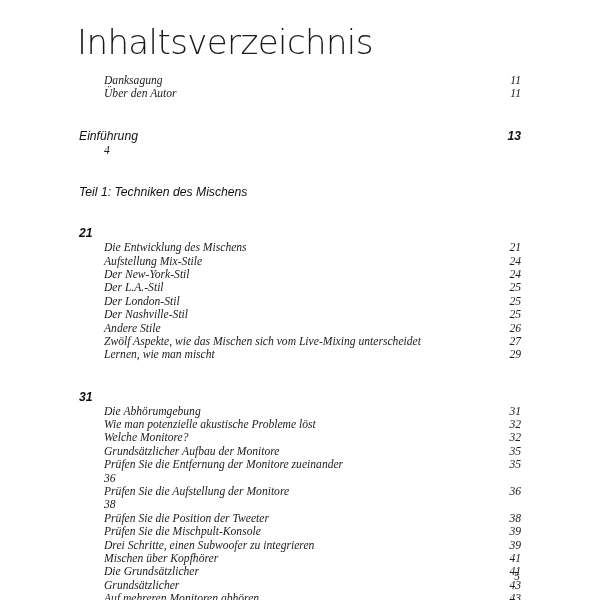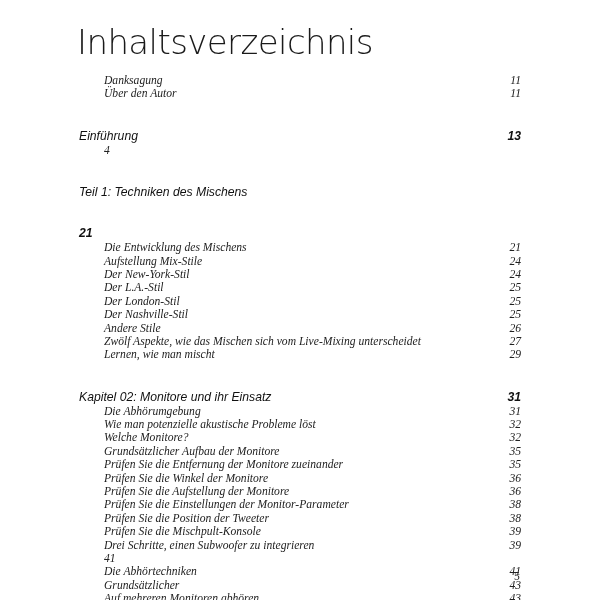--- a/index.html
+++ b/index.html
@@ -100,21 +100,20 @@
         <span class="pg">27</span>
       </div>
     <div class="row sub">
         <span>Lernen, wie man mischt</span>
         <span class="pg">29</span>
       </div>
 
     <div class="gap"></div>
 
     <div class="row head">
-      <span>Kapitel 02: Monitore und ihr Einsatz</span>
       <span class="pg">31</span>
     </div>
     <div class="row sub">
         <span>Die Abhörumgebung</span>
         <span class="pg">31</span>
       </div>
     <div class="row sub">
         <span>Wie man potenzielle akustische Probleme löst</span>
         <span class="pg">32</span>
       </div>
@@ -124,48 +123,47 @@
       </div>
     <div class="row sub">
         <span>Grundsätzlicher Aufbau der Monitore</span>
         <span class="pg">35</span>
       </div>
     <div class="row sub">
         <span>Prüfen Sie die Entfernung der Monitore zueinander</span>
         <span class="pg">35</span>
       </div>
     <div class="row sub">
-        <span>Prüfen Sie die Winkel der Monitore</span>
         <span class="pg">36</span>
       </div>
     <div class="row sub">
         <span>Prüfen Sie die Aufstellung der Monitore</span>
         <span class="pg">36</span>
       </div>
     <div class="row sub">
-        <span>Prüfen Sie die Einstellungen der Monitor-Parameter</span>
         <span class="pg">38</span>
       </div>
     <div class="row sub">
         <span>Prüfen Sie die Position der Tweeter</span>
         <span class="pg">38</span>
       </div>
     <div class="row sub">
         <span>Prüfen Sie die Mischpult-Konsole</span>
         <span class="pg">39</span>
       </div>
     <div class="row sub">
         <span>Drei Schritte, einen Subwoofer zu integrieren</span>
         <span class="pg">39</span>
       </div>
     <div class="row sub">
+        <span>Mischen über Kopfhörer</span>
         <span class="pg">41</span>
       </div>
     <div class="row sub">
-        <span>Die Abhörtechniken</span>
+        <span>Die Grundsätzlicher</span>
         <span class="pg">41</span>
       </div>
     <div class="row sub">
         <span>Grundsätzlicher</span>
         <span class="pg">43</span>
       </div>
     <div class="row sub">
         <span>Auf mehreren Monitoren abhören</span>
         <span class="pg">43</span>
       </div>

